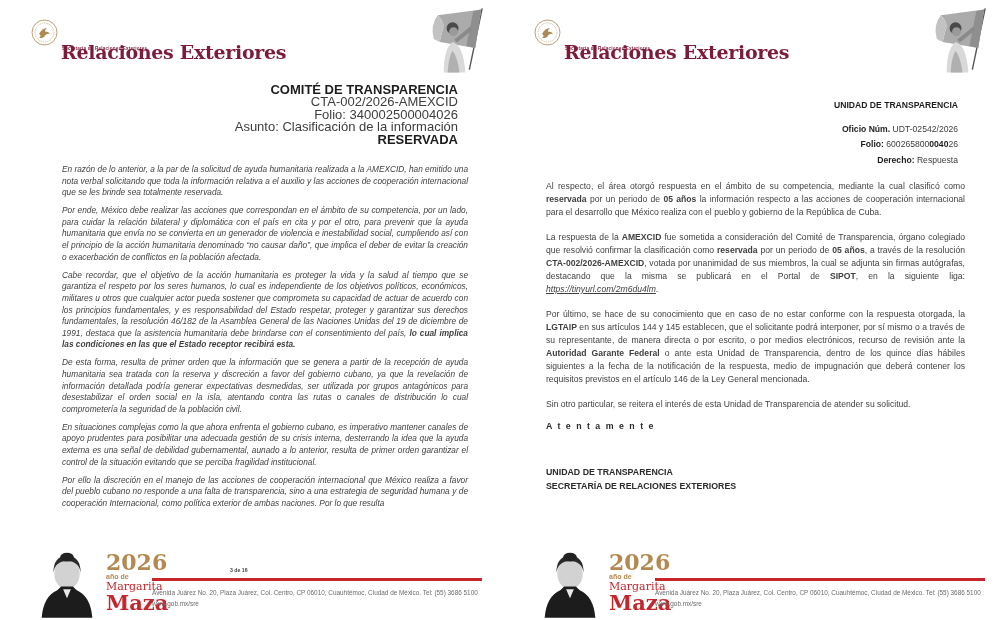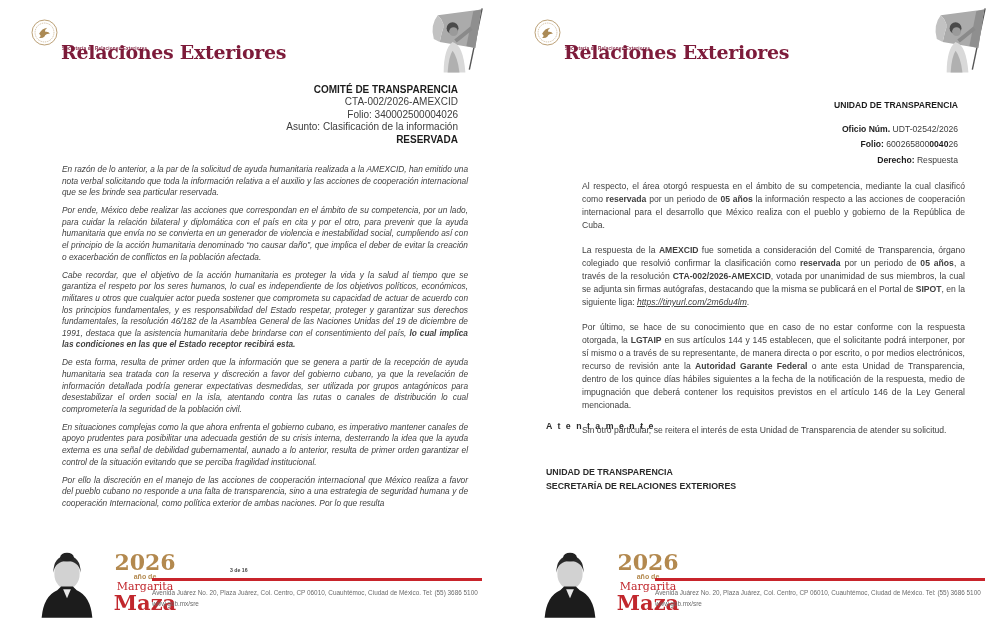--- a/index.html
+++ b/index.html
@@ -11,40 +11,40 @@
 
   
   .seal { position:absolute; left:31px; top:19px; width:27px; height:27px; }
   .brand-title { position:absolute; left:61px; top:21px; font-family:"DejaVu Serif", serif; font-weight:700; font-size:19px; letter-spacing:-0.3px; color:#7d1b3a; white-space:nowrap;margin-top:20px; }
   .brand-subtitle { position:absolute; left:62px; top:46px; font-size:4.6px; font-weight:700; color:#7d1b3a; letter-spacing:0.2px; white-space:nowrap; }
   .flag-art { position:absolute; left:420px; top:5px; width:74px; height:68px; }
 
   
   .ref-block { position:absolute; text-align:right; color:#3d3d3d; }
   .ref-block .b { color:#1d1d1d; }
-  .sheet.left .ref-block { top:84px; right:45px; font-size:10px; line-height:12.4px; }
+  .sheet.left .ref-block { top:84px; right:45px; font-size:13px; line-height:12.4px; }
   .sheet.right .ref-block { top:98px; right:48px; font-size:8.6px; line-height:15.5px; }
   .sheet.right .ref-block .ref-line:first-child { margin-bottom:8px; }
 
   
   .body { position:absolute; text-align:justify; }
   .sheet.left .body { top:164px; left:62px; width:406px; font-size:8.3px; line-height:11.6px; font-style:italic; }
   .sheet.left .body p { margin-bottom:6.5px; }
   .sheet.right .body { top:180px; left:43px; width:419px; font-size:8.6px; line-height:13px; }
-  .sheet.right .body p { margin-bottom:12px;margin-left:36px; }
+  .sheet.right .body p { margin-bottom:12px; }
   .b { font-weight:700; }
   .i { font-style:italic; }
   .u { text-decoration:underline; }
 
   .closing { position:absolute; left:43px; top:421px; font-size:8.8px; font-weight:700; letter-spacing:1.5px; color:#2a2a2a; }
   .signature { position:absolute; left:43px; top:466px; font-size:8.8px; font-weight:700; line-height:13.5px; color:#2a2a2a; }
 
   
   .portrait { position:absolute; left:28px; top:549px; width:78px; height:69px; }
-  .year-badge { position:absolute; left:106px; top:551px; width:78px; text-align:center; }
+  .year-badge { position:absolute; left:106px; top:551px; width:78px; }
   .year-badge .year { font-family:"DejaVu Serif", serif; font-weight:700; font-size:22px; line-height:22px; color:#b3894f; }
   .year-badge .caption { font-size:7px; line-height:8px; color:#b3894f; font-weight:700; }
   .year-badge .name1 { font-family:"DejaVu Serif", serif; font-size:11px; line-height:12px; font-weight:400; color:#c1272d; }
   .year-badge .name2 { font-family:"DejaVu Serif", serif; font-size:21px; line-height:20px; font-weight:700; color:#c1272d; }
   .page-num { position:absolute; left:230px; top:567px; font-size:5.2px; font-weight:700; color:#444; }
   .footer-rule { position:absolute; left:152px; top:578px; width:330px; height:2.6px; background:#c8242b; }
   .footer-address { position:absolute; left:152px; top:589px; width:335px; font-size:6.4px; color:#6b6b6b; }
   .footer-site { position:absolute; left:152px; top:600px; font-size:6.4px; color:#6b6b6b; }
 </style>
 </head>
@@ -71,21 +71,21 @@
   </svg>
 
   <div class="ref-block">
       <div class="ref-line"><span class="b">COMITÉ DE TRANSPARENCIA</span></div>
       <div class="ref-line"><span>CTA-002/2026-AMEXCID</span></div>
       <div class="ref-line"><span>Folio: 340002500004026</span></div>
       <div class="ref-line"><span>Asunto: Clasificación de la información</span></div>
       <div class="ref-line"><span class="b">RESERVADA</span></div>
     </div>
   <main class="body">
-      <p><span>En razón de lo anterior, a la par de la solicitud de ayuda humanitaria realizada a la AMEXCID, han emitido una nota verbal solicitando que toda la información relativa a el auxilio y las acciones de cooperación internacional que se les brinde sea particular reservada.</span></p>
+      <p><span>En razón de lo anterior, a la par de la solicitud de ayuda humanitaria realizada a la AMEXCID, han emitido una nota verbal solicitando que toda la información relativa a el auxilio y las acciones de cooperación internacional que se les brinde sea totalmente reservada.</span></p>
       <p><span>Por ende, México debe realizar las acciones que correspondan en el ámbito de su competencia, por un lado, para cuidar la relación bilateral y diplomática con el país en cita y por el otro, para prevenir que la ayuda humanitaria que envía no se convierta en un generador de violencia e inestabilidad social, cumpliendo así con el principio de la acción humanitaria denominado “no causar daño”, que implica el deber de evitar la creación o exacerbación de conflictos en la población afectada.</span></p>
       <p><span>Cabe recordar, que el objetivo de la acción humanitaria es proteger la vida y la salud al tiempo que se garantiza el respeto por los seres humanos, lo cual es independiente de los objetivos políticos, económicos, militares u otros que cualquier actor pueda sostener que comprometa su capacidad de actuar de acuerdo con los principios fundamentales, y es responsabilidad del Estado respetar, proteger y garantizar sus derechos fundamentales, la resolución 46/182 de la Asamblea General de las Naciones Unidas del 19 de diciembre de 1991, destaca que la asistencia humanitaria debe brindarse con el consentimiento del país, </span><span class="b">lo cual implica las condiciones en las que el Estado receptor recibirá esta.</span></p>
       <p><span>De esta forma, resulta de primer orden que la información que se genera a partir de la recepción de ayuda humanitaria sea tratada con la reserva y discreción a favor del gobierno cubano, ya que la revelación de información detallada podría generar expectativas desmedidas, ser utilizada por grupos antagónicos para desestabilizar el orden social en la isla, atentando contra las rutas o canales de distribución lo cual comprometería la seguridad de la población civil.</span></p>
       <p><span>En situaciones complejas como la que ahora enfrenta el gobierno cubano, es imperativo mantener canales de apoyo prudentes para posibilitar una adecuada gestión de su crisis interna, desterrando la idea que la ayuda externa es una señal de debilidad gubernamental, aunado a lo anterior, resulta de primer orden garantizar el control de la situación evitando que se perciba fragilidad institucional.</span></p>
       <p><span>Por ello la discreción en el manejo de las acciones de cooperación internacional que México realiza a favor del pueblo cubano no responde a una falta de transparencia, sino a una estrategia de seguridad humana y de cooperación Internacional, como política exterior de ambas naciones. Por lo que resulta</span></p>
     </main>
 
   <svg class="portrait" viewBox="0 0 80 70">
     <ellipse cx="40" cy="25" rx="13" ry="16" fill="#d2d2d2"></ellipse>
     <path d="M26 24 Q26 7 40 6 Q54 7 54 24 Q52 12 40 12 Q28 12 26 24 Z" fill="#2b2b2b"></path>

